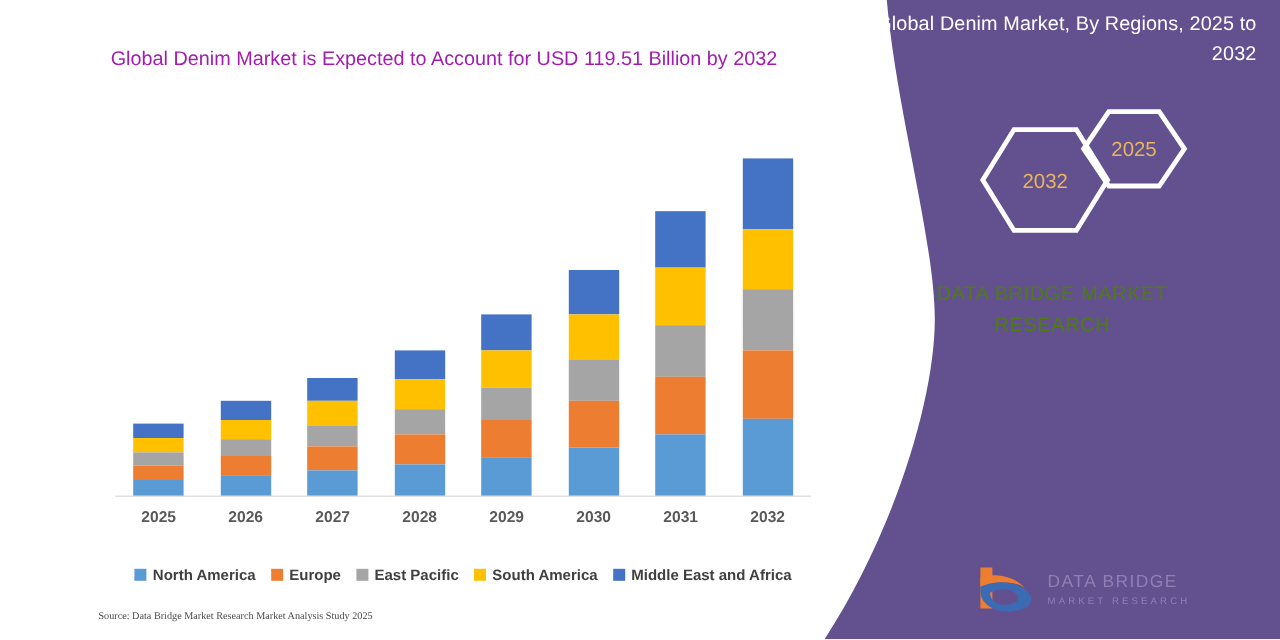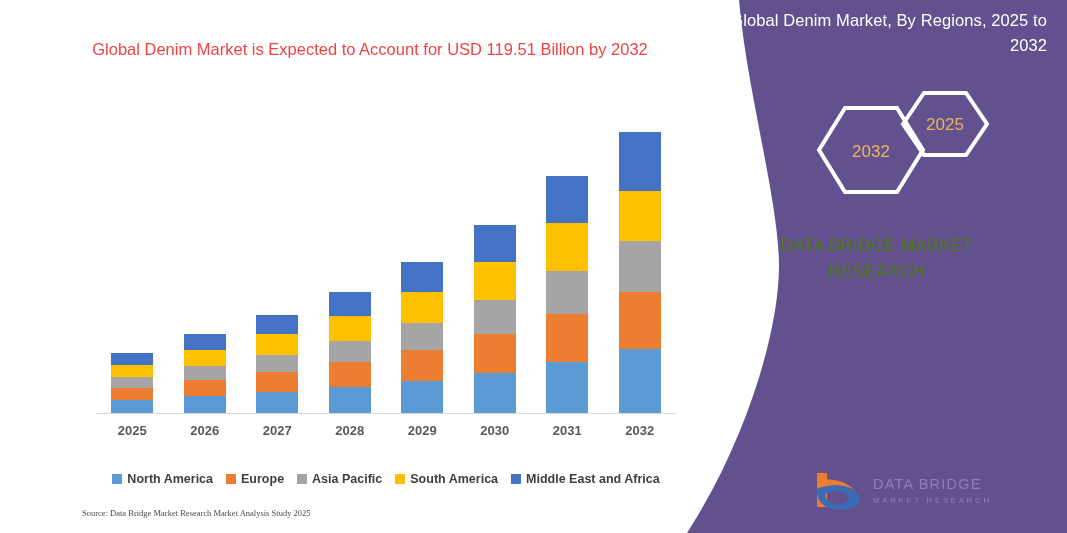--- a/index.html
+++ b/index.html
@@ -71,21 +71,21 @@
     bottom: 20px; left: 118px;
     width: 210px; height: 46px;
   }
   .logo svg { display: block; }
 
   
   .chart-title {
     position: absolute;
     top: 36px; left: 60px; width: 620px;
     text-align: center;
-    color: #ef4444;
+    color: #a21caf;
     font-size: 16.5px;
     line-height: 26px;
     font-weight: 400;
   }
   .axis-line {
     position: absolute;
     left: 96px; top: 413px;
     width: 580px; height: 1px;
     background: #d9d9d9;
   }
@@ -264,21 +264,21 @@
       <div class="legend-item">
         <span class="legend-swatch" style="background: rgb(91, 155, 213);"></span>
         <span class="legend-label">North America</span>
       </div>
       <div class="legend-item">
         <span class="legend-swatch" style="background: rgb(237, 125, 49);"></span>
         <span class="legend-label">Europe</span>
       </div>
       <div class="legend-item">
         <span class="legend-swatch" style="background: rgb(165, 165, 165);"></span>
-        <span class="legend-label">Asia Pacific</span>
+        <span class="legend-label">East Pacific</span>
       </div>
       <div class="legend-item">
         <span class="legend-swatch" style="background: rgb(255, 192, 0);"></span>
         <span class="legend-label">South America</span>
       </div>
       <div class="legend-item">
         <span class="legend-swatch" style="background: rgb(68, 114, 196);"></span>
         <span class="legend-label">Middle East and Africa</span>
       </div>
     </div>

